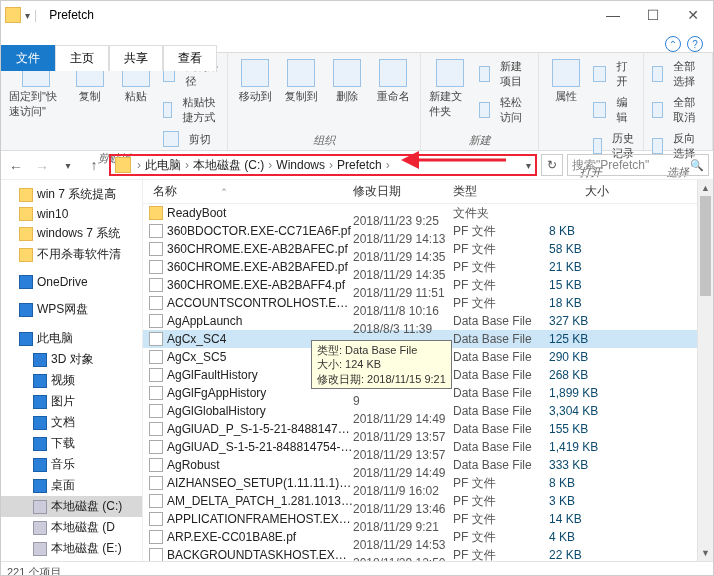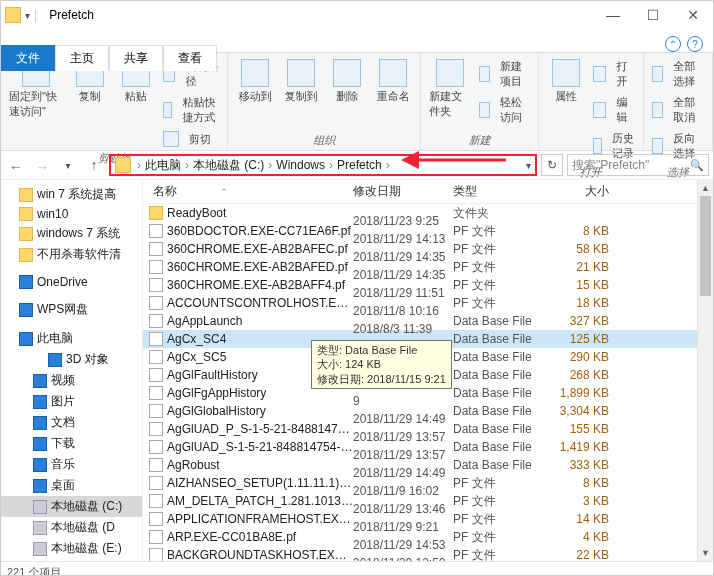--- a/index.html
+++ b/index.html
@@ -51,21 +51,21 @@
   .col-type { width: 96px; }
   .col-size { width: 70px; text-align: right; padding-right: 10px; }
   .rows { flex: 1; overflow: hidden; }
   .frow { height: 18px; display: flex; align-items: center; font-size: 12px; color: #222; }
   .frow.sel { background: #cde6f7; }
   .frow .fic { width: 14px; height: 14px; margin-left: 6px; margin-right: 4px; background: #fff; border: 1px solid #aaa; flex-shrink: 0; }
   .frow .fic.folder { background: #ffd76a; border-color: #e6b74f; }
   .frow .fname { width: 186px; white-space: nowrap; overflow: hidden; text-overflow: ellipsis; }
   .frow .fdate { width: 100px; color: #555; margin-top: 15px; }
   .frow .ftype { width: 96px; color: #555; }
-  .frow .fsize { width: 70px; text-align: right; padding-right: 10px; color: #a16207; }
+  .frow .fsize { width: 70px; text-align: left; padding-right: 10px; color: #0c4a6e; }
   .tooltip { position: absolute; left: 168px; top: 160px; background: #ffffe1; border: 1px solid #767676; padding: 2px 5px; font-size: 11px; color: #333; line-height: 1.3; white-space: nowrap; z-index: 5; }
   .vscroll { width: 16px; background: #f0f0f0; border-left: 1px solid #e3e3e3; display: flex; flex-direction: column; }
   .vscroll .arr { height: 16px; display: flex; align-items: center; justify-content: center; font-size: 9px; color: #666; }
   .vscroll .track { flex: 1; position: relative; }
   .vscroll .thumb { position: absolute; top: 0; left: 2px; right: 2px; height: 100px; background: #c3c3c3; }
   .status { height: 22px; border-top: 1px solid #e3e3e3; font-size: 11px; color: #555; padding: 0 6px; display: flex; align-items: center; }
 </style>
 </head>
 <body>
 
@@ -270,21 +270,21 @@
     <div class="nav-gap"></div>
     <div class="nav-item blue">
         <div class="nicon"></div>
         <span>WPS网盘</span>
       </div>
     <div class="nav-gap"></div>
     <div class="nav-item pc">
         <div class="nicon"></div>
         <span>此电脑</span>
       </div>
-    <div class="nav-item blue" style="padding-left:47px">
+    <div class="nav-item blue" style="padding-left:32px">
         <div class="nicon"></div>
         <span>3D 对象</span>
       </div>
     <div class="nav-item blue" style="padding-left:32px">
         <div class="nicon"></div>
         <span>视频</span>
       </div>
     <div class="nav-item blue" style="padding-left:32px">
         <div class="nicon"></div>
         <span>图片</span>

